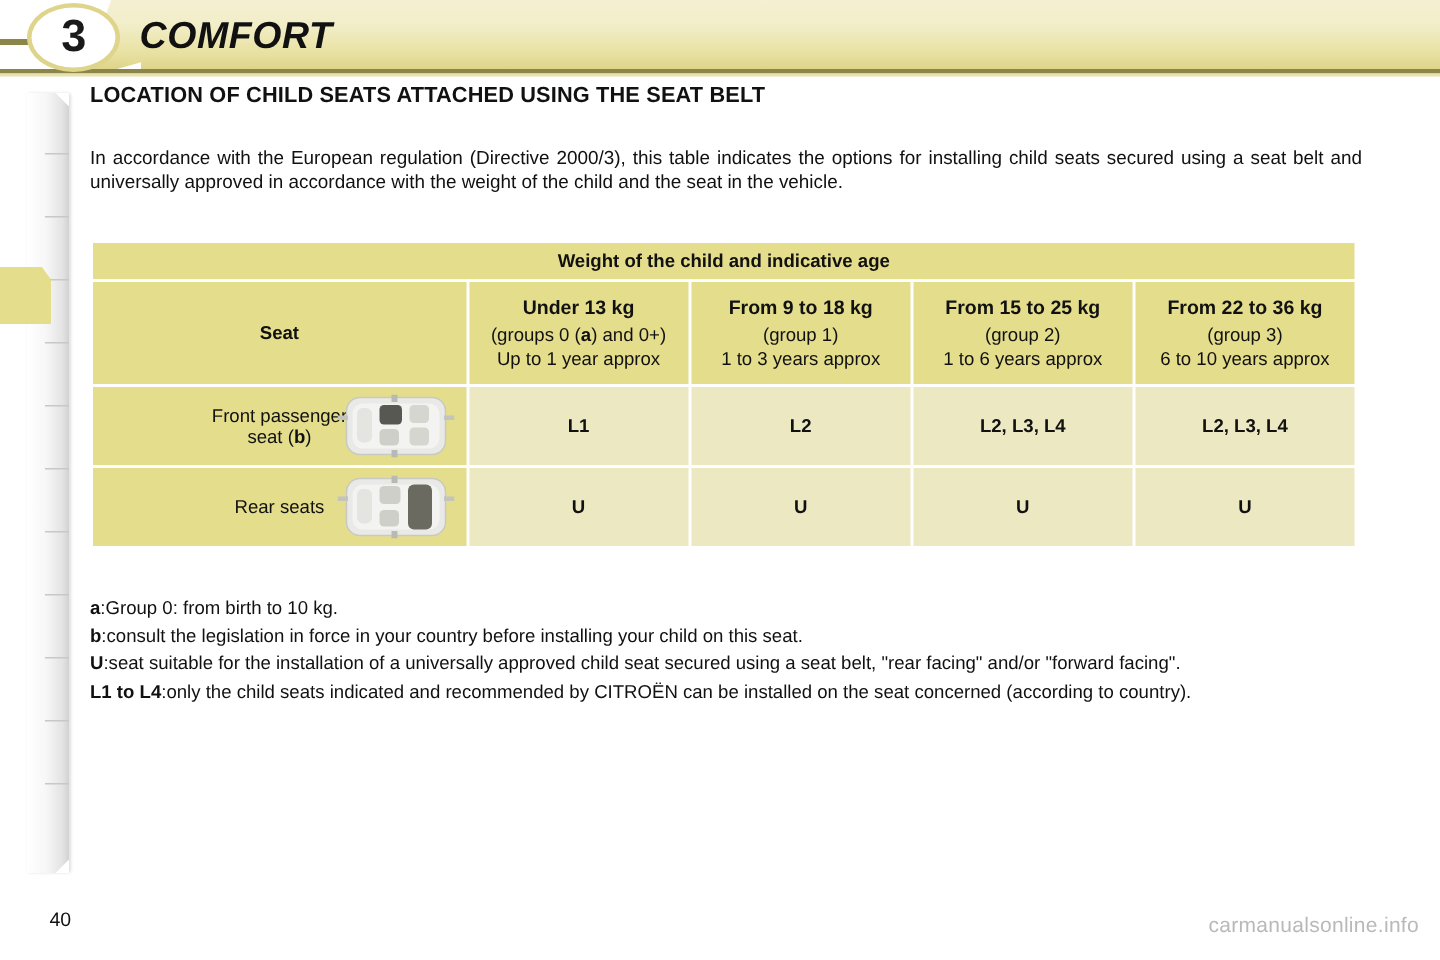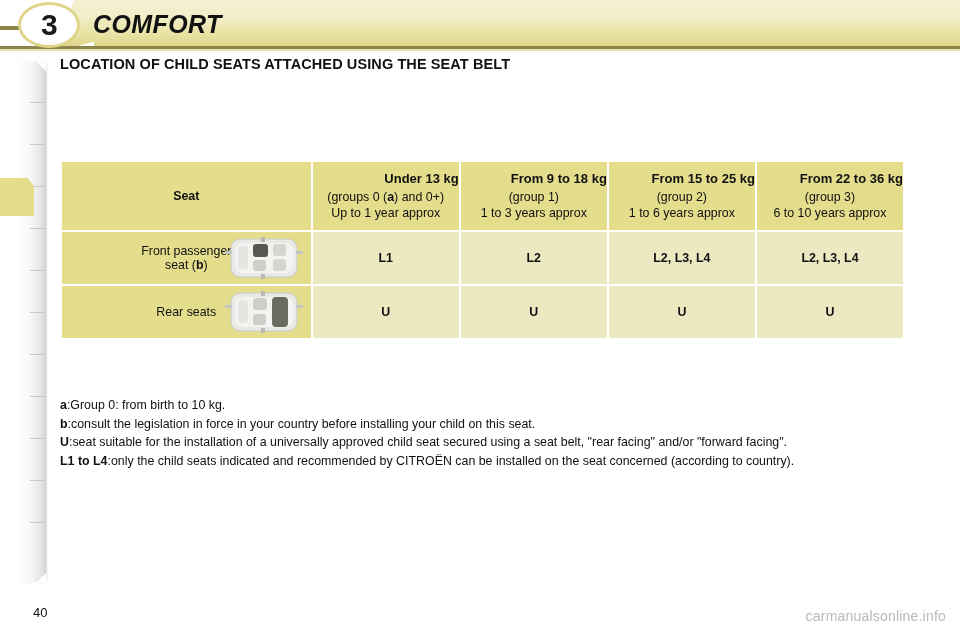--- a/index.html
+++ b/index.html
@@ -113,21 +113,21 @@
   }
   .th-span{
     background:#e4dd8c;height:24px;font-weight:bold;font-size:13px;
   }
   .th-cell{
     background:#e4dd8c;height:68px;padding:4px 6px;line-height:16px;
   }
   .th-seat{
     background:#e4dd8c;height:68px;font-weight:bold;font-size:13px;
   }
-  .th-cell .big{font-weight:bold;font-size:13px;display:block;margin-bottom:2px;text-align:right;}
+  .th-cell .big{font-weight:bold;font-size:13px;display:block;margin-bottom:2px;}
   .row-label{
     background:#e4dd8c;height:52px;text-align:left;
     padding-left:10px;line-height:14px;position:relative;
   }
   .row-label .lbl{display:inline-block;vertical-align:middle;}
   .data-cell{
     background:#ebe8c2;height:52px;font-weight:bold;font-size:13px;
   }
 
   
@@ -178,24 +178,28 @@
   <div class="tab-tick" style="top:292px"></div>
   <div class="tab-tick" style="top:334px"></div>
   <div class="tab-tick" style="top:376px"></div>
   <div class="tab-tick" style="top:418px"></div>
   <div class="tab-tick" style="top:460px"></div>
 </div>
 <div class="tab-active"></div>
 
 <div class="content">
   <h1 class="section-title">LOCATION OF CHILD SEATS ATTACHED USING THE SEAT BELT</h1>
+  <p class="intro">In accordance with the European regulation (Directive 2000/3), this table indicates the options for installing child seats secured using a seat belt and universally approved in accordance with the weight of the child and the seat in the vehicle.</p>
 </div>
 
 <table class="seat-table">
   <tbody>
+      <tr>
+    <td class="th-span" colspan="5">Weight of the child and indicative age</td>
+  </tr>
   <tr>
     <td class="th-seat" style="width:252px">Seat</td>
     <td class="th-cell" style="width:148px">
       <span class="big">Under 13 kg</span>
       <span>(groups 0 (<b>a</b>) and 0+)</span><br>
       <span>Up to 1 year approx</span>
     </td>
     <td class="th-cell" style="width:148px">
       <span class="big">From 9 to 18 kg</span>
       <span>(group 1)</span><br>

